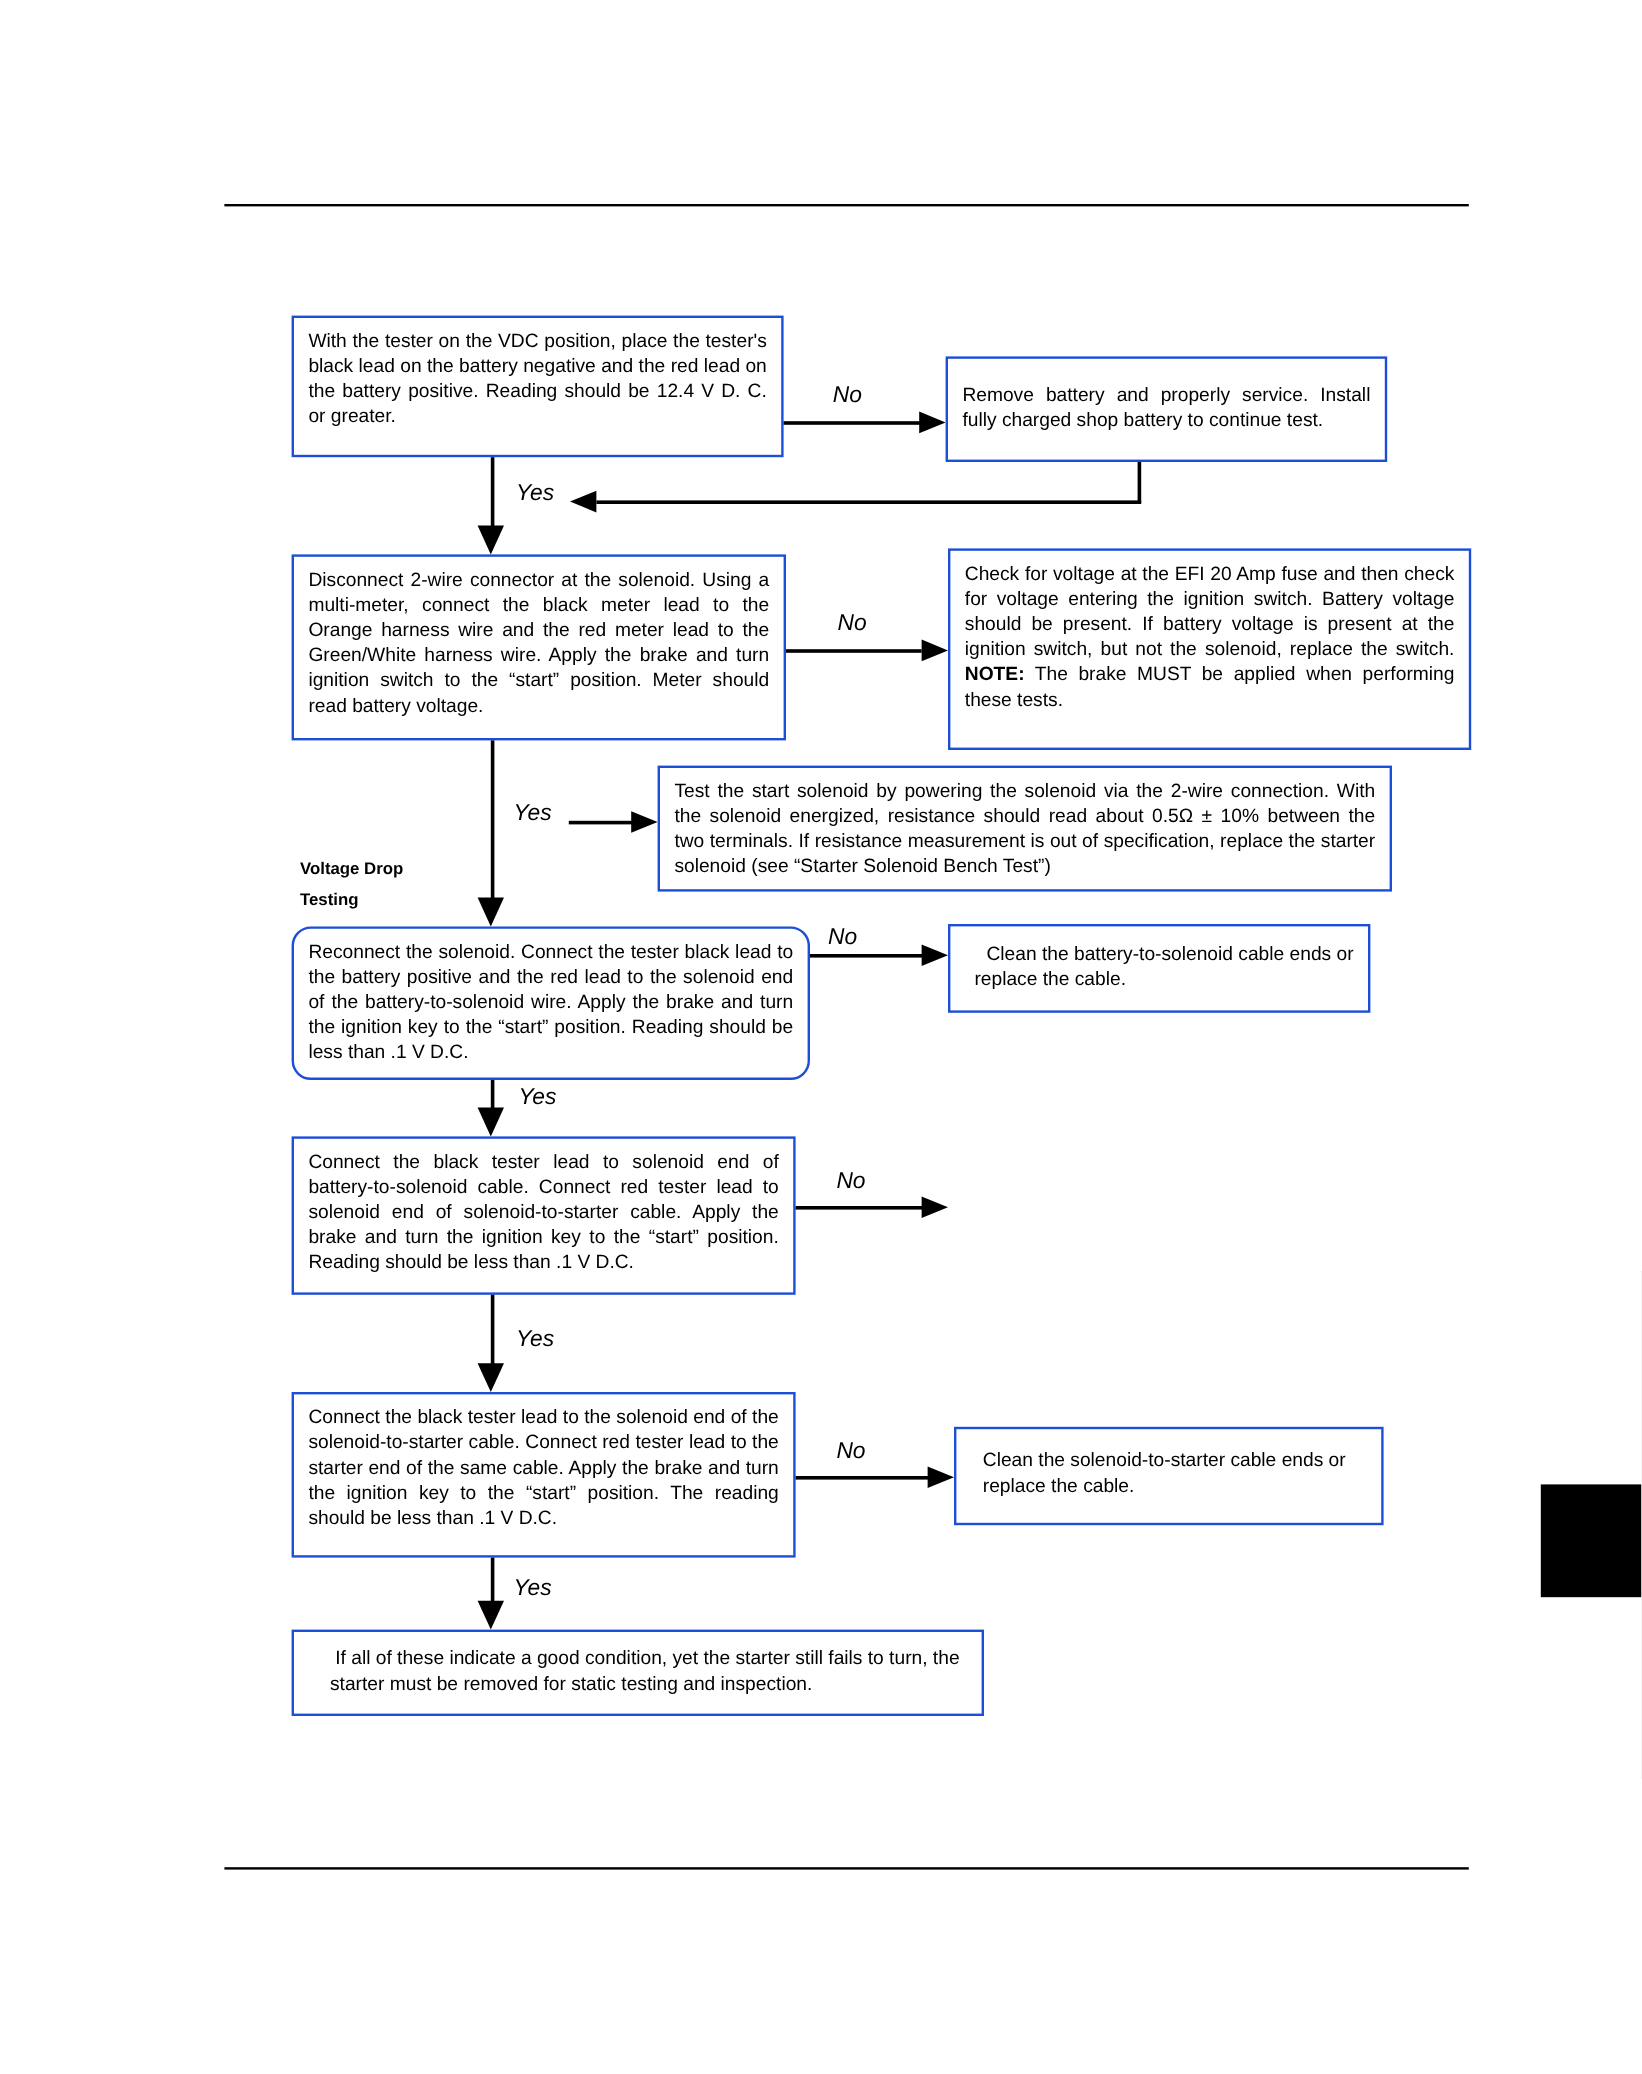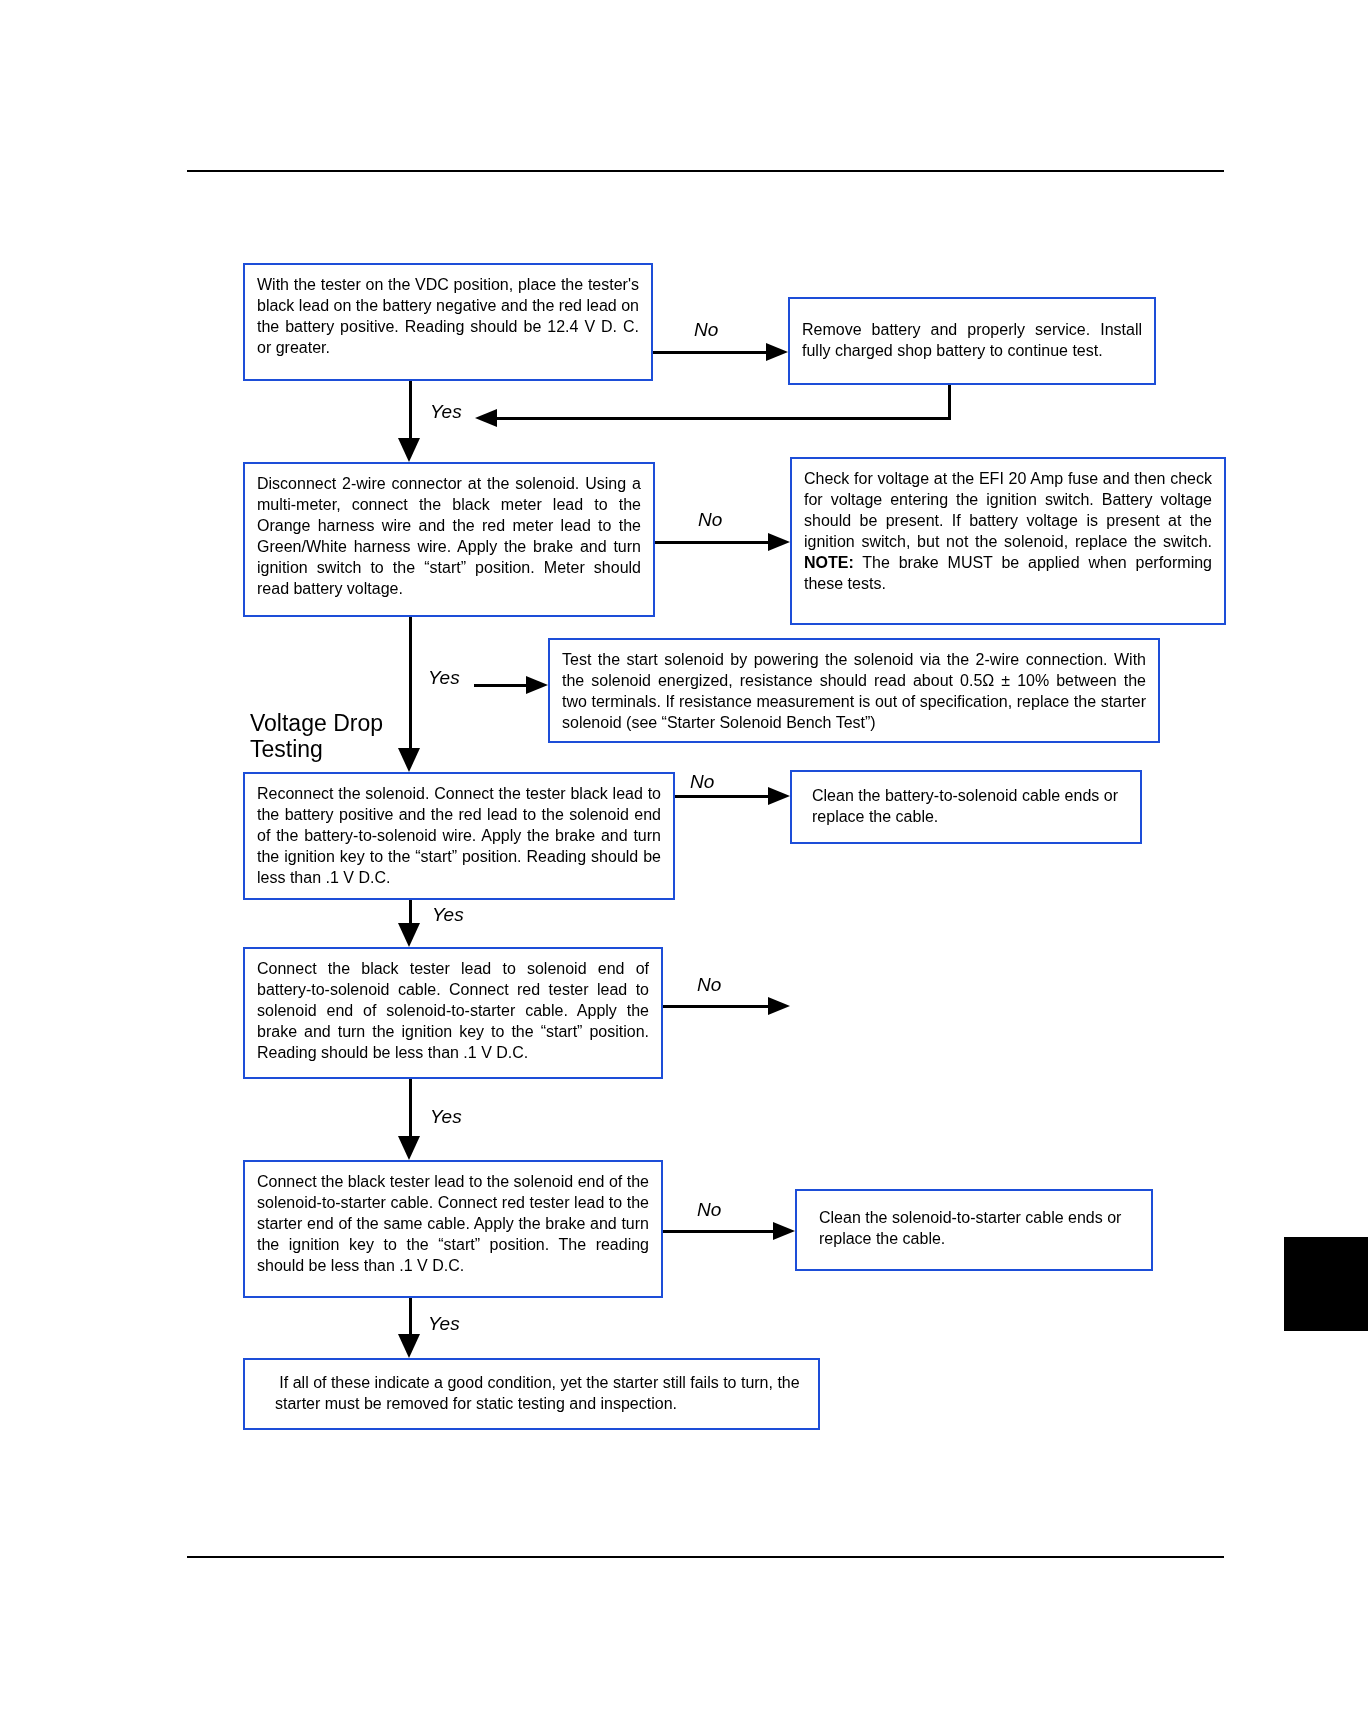--- a/index.html
+++ b/index.html
@@ -15,21 +15,21 @@
     text-align-last:left; overflow:hidden;
   }
   .flexcenter { display:flex; align-items:center; justify-content:center; text-align:center; }
   .vline { position:absolute; background:#000; width:3px; }
   .hline { position:absolute; background:#000; height:3px; }
   .head { position:absolute; width:0; height:0; }
   .head.down  { border-left:11px solid transparent; border-right:11px solid transparent; border-top:24px solid #000; }
   .head.right { border-top:9px solid transparent; border-bottom:9px solid transparent; border-left:22px solid #000; }
   .head.left  { border-top:9px solid transparent; border-bottom:9px solid transparent; border-right:22px solid #000; }
   .lbl { position:absolute; font-size:19px; line-height:23px;font-style:italic; }
-  .heading { position:absolute; font-weight:normal; font-size:23px; line-height:26px; white-space:pre-line; }
+  .heading { position:absolute; font-weight:bold; font-size:14px; line-height:26px; white-space:pre-line; }
   .tab { position:absolute; background:#000; }
   b { font-weight:bold; }
 </style>
 </head>
 <body>
 
 <div class="page">
 
   <div class="rule" style="left:187px; top:170px; width:1037px;"></div>
   <div class="rule" style="left:187px; top:1556px; width:1037px;"></div>
@@ -52,25 +52,25 @@
   </div>
 
   <div class="box" style="left:790px; top:457px; width:436px; height:168px;">
     <span>Check for voltage at the EFI 20 Amp fuse and then check for voltage entering the ignition switch. Battery voltage should be present. If battery voltage is present at the ignition switch, but not the solenoid, replace the switch. </span><b>NOTE:</b><span> The brake MUST be applied when performing these tests.</span>
   </div>
 
   <div class="box" style="left:548px; top:638px; width:612px; height:105px;">
     <span>Test the start solenoid by powering the solenoid via the 2-wire connection. With the solenoid energized, resistance should read about 0.5Ω ± 10% between the two terminals. If resistance measurement is out of specification, replace the starter solenoid (see “Starter Solenoid Bench Test”)</span>
   </div>
 
-  <div class="box" style="left:243px; top:772px; width:432px; height:128px;">
+  <div class="box" style="left:243px; top:772px; width:432px; height:128px;border-radius:16px;">
     <span>Reconnect the solenoid. Connect the tester black lead to the battery positive and the red lead to the solenoid end of the battery-to-solenoid wire. Apply the brake and turn the ignition key to the “start” position. Reading should be less than .1 V D.C.</span>
   </div>
 
-  <div class="box" style="left:790px; top:770px; width:352px; height:74px; padding:13px 12px 9px 20px; text-align:left;">
+  <div class="box" style="left:790px; top:770px; width:352px; height:74px; padding:13px 12px 9px 20px; text-align:right;">
     <span>Clean the battery-to-solenoid cable ends or replace the cable.</span>
   </div>
 
   <div class="box" style="left:243px; top:947px; width:420px; height:132px;">
     <span>Connect the black tester lead to solenoid end of battery-to-solenoid cable. Connect red tester lead to solenoid end of solenoid-to-starter cable. Apply the brake and turn the ignition key to the “start” position. Reading should be less than .1 V D.C.</span>
   </div>
 
 
   <div class="box" style="left:243px; top:1160px; width:420px; height:138px;">
     <span>Connect the black tester lead to the solenoid end of the solenoid-to-starter cable. Connect red tester lead to the starter end of the same cable. Apply the brake and turn the ignition key to the “start” position. The reading should be less than .1 V D.C.</span>

